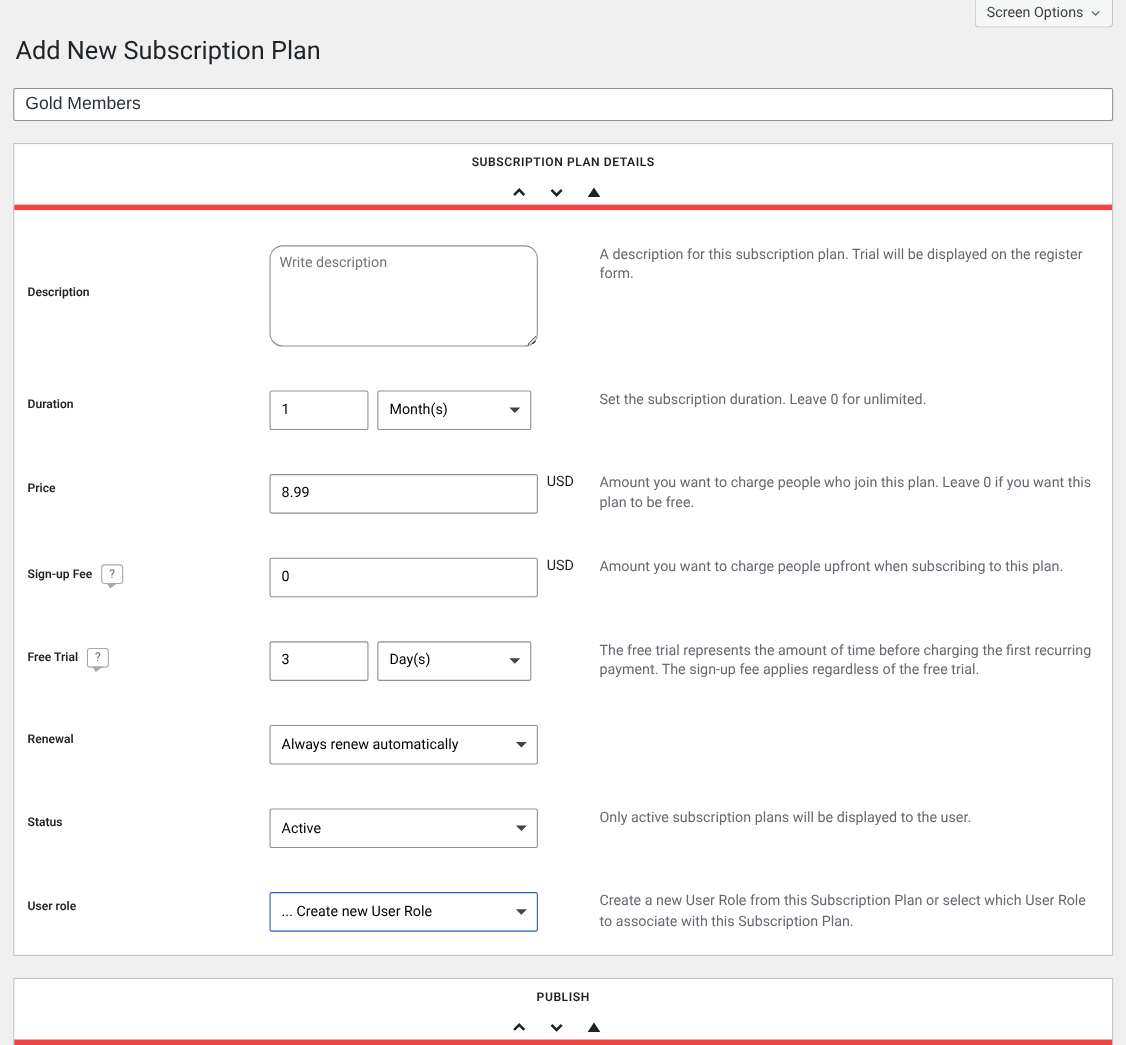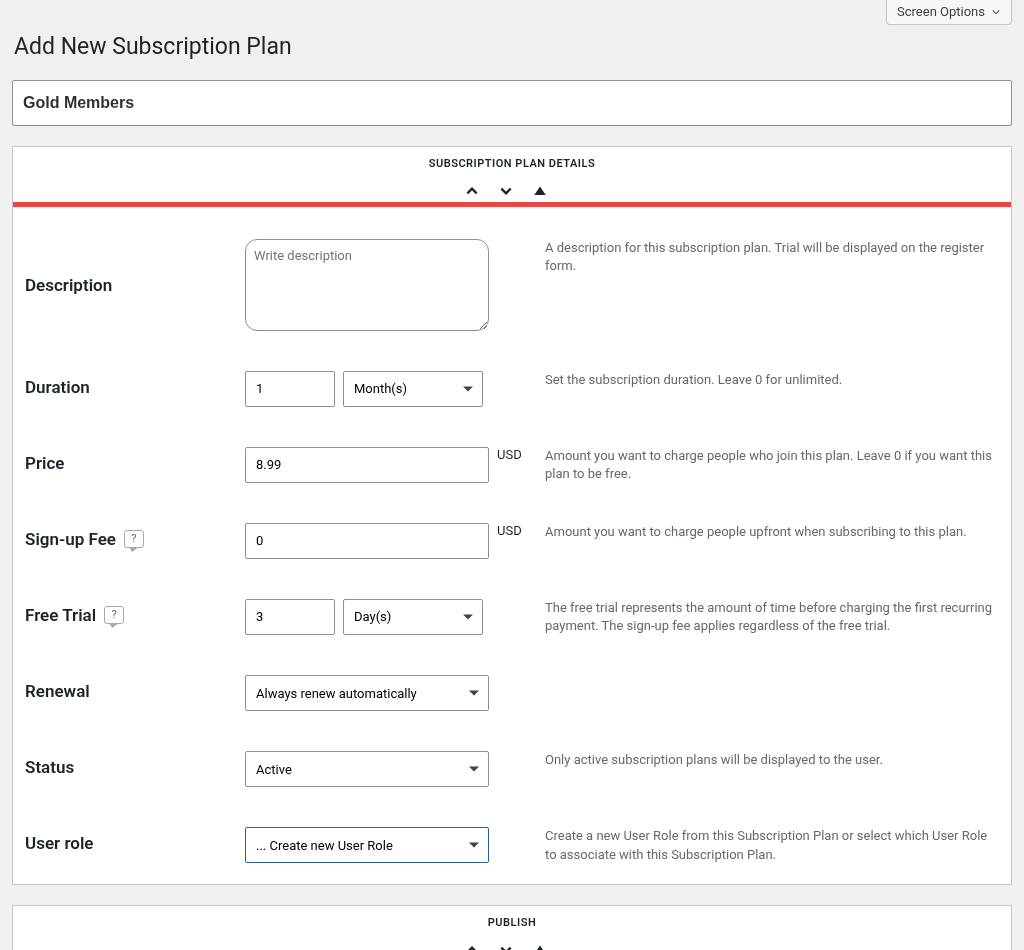--- a/index.html
+++ b/index.html
@@ -40,22 +40,21 @@
   }
   .title-input {
     width: 100%;
     padding: 4px 10px;
     font-size: 16px;
     border: 1px solid #8c8f94;
     border-radius: 2px;
     background: #fff;
     color: #2c3338;
     outline: none;
-    height: 46px;
-    font-weight: bold;
+    height: 30px;
   }
   .postbox {
     background: #fff;
     border: 1px solid #c3c4c7;
     margin-top: 20px;
   }
   .postbox-header {
     display: flex;
     justify-content: space-between;
     align-items: center;
@@ -95,21 +94,21 @@
   }
   .form-row .label-col {
     width: 220px;
     display: flex;
     align-items: center;
     gap: 8px;
     padding-top: 6px;
   }
   .form-row .label-col label {
     font-weight: 600;
-    font-size: 17px;
+    font-size: 11px;
     color: #1d2327;
   }
   .form-row .label-col.align-top { align-items: flex-start; }
   .form-row .field-col {
     width: 244px;
     display: flex;
     gap: 8px;
   }
   .form-row .currency-col {
     width: 42px;

